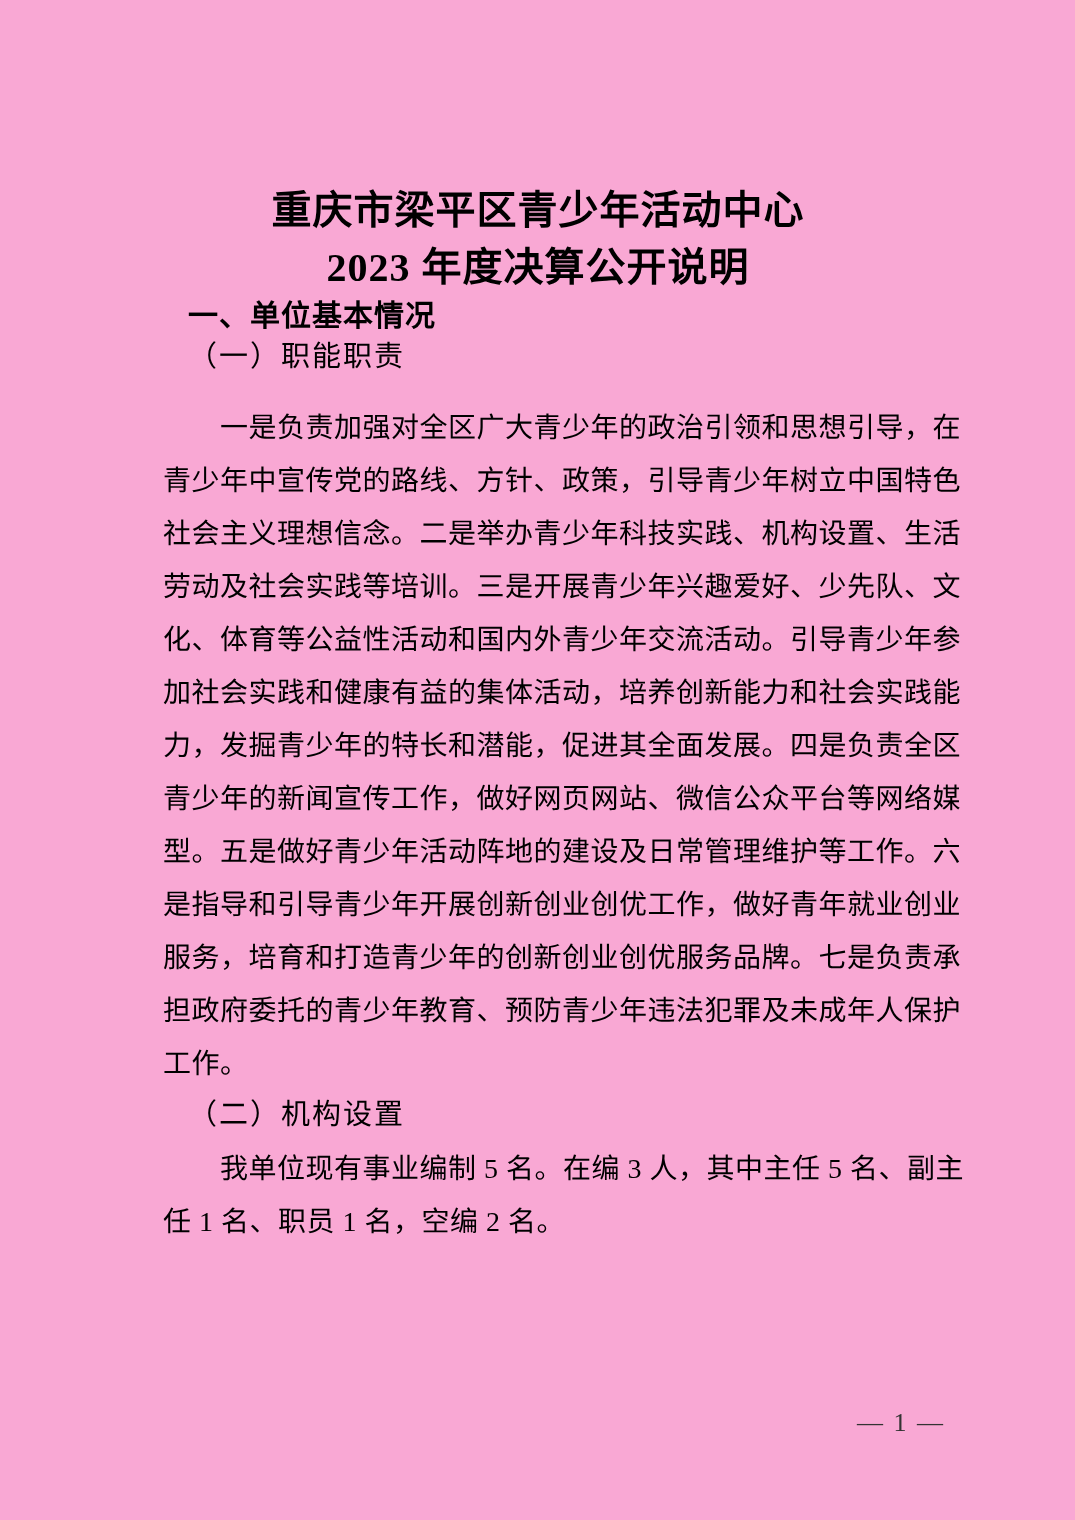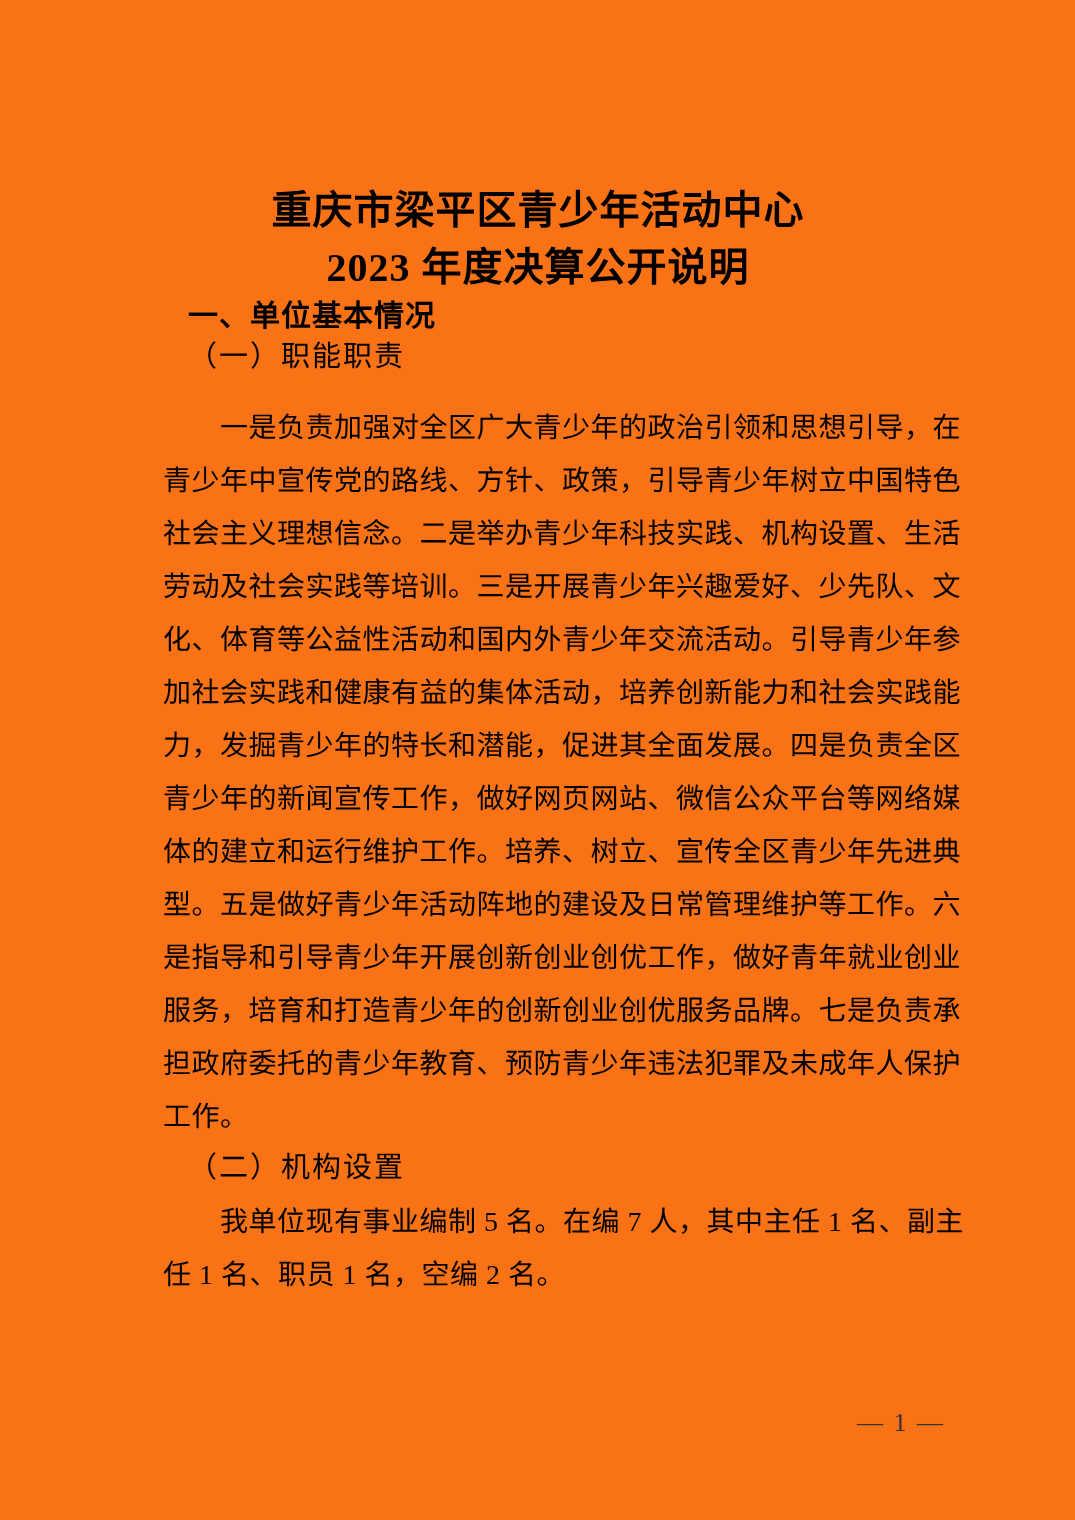--- a/index.html
+++ b/index.html
@@ -5,21 +5,21 @@
   html, body {
     margin: 0;
     padding: 0;
     background: #ffffff;
   }
   .page {
     position: relative;
     width: 1075px;
     height: 1520px;
     margin: 0 auto;
-    background: #f97316;
+    background: #f9a8d4;
     color: #000000;
     overflow: hidden;
     font-family: "Liberation Serif", "DejaVu Serif", serif;
   }
   .content {
     position: absolute;
     left: 131px;
     top: 0;
     width: 814px;
   }
@@ -100,31 +100,30 @@
 
     <div class="para">
       <div class="line first">一是负责加强对全区广大青少年的政治引领和思想引导，在</div>
       <div class="line">青少年中宣传党的路线、方针、政策，引导青少年树立中国特色</div>
       <div class="line">社会主义理想信念。二是举办青少年科技实践、机构设置、生活</div>
       <div class="line">劳动及社会实践等培训。三是开展青少年兴趣爱好、少先队、文</div>
       <div class="line">化、体育等公益性活动和国内外青少年交流活动。引导青少年参</div>
       <div class="line">加社会实践和健康有益的集体活动，培养创新能力和社会实践能</div>
       <div class="line">力，发掘青少年的特长和潜能，促进其全面发展。四是负责全区</div>
       <div class="line">青少年的新闻宣传工作，做好网页网站、微信公众平台等网络媒</div>
-      <div class="line">体的建立和运行维护工作。培养、树立、宣传全区青少年先进典</div>
       <div class="line">型。五是做好青少年活动阵地的建设及日常管理维护等工作。六</div>
       <div class="line">是指导和引导青少年开展创新创业创优工作，做好青年就业创业</div>
       <div class="line">服务，培育和打造青少年的创新创业创优服务品牌。七是负责承</div>
       <div class="line">担政府委托的青少年教育、预防青少年违法犯罪及未成年人保护</div>
       <div class="line last">工作。</div>
     </div>
 
     <div class="h2 second">（二）机构设置</div>
 
     <div class="para second">
-      <div class="line first">我单位现有事业编制 5 名。在编 7 人，其中主任 1 名、副主</div>
+      <div class="line first">我单位现有事业编制 5 名。在编 3 人，其中主任 5 名、副主</div>
       <div class="line last">任 1 名、职员 1 名，空编 2 名。</div>
     </div>
 
   </div>
 
   <div class="footer">— 1 —</div>
 </div>
 
 </body></html>

